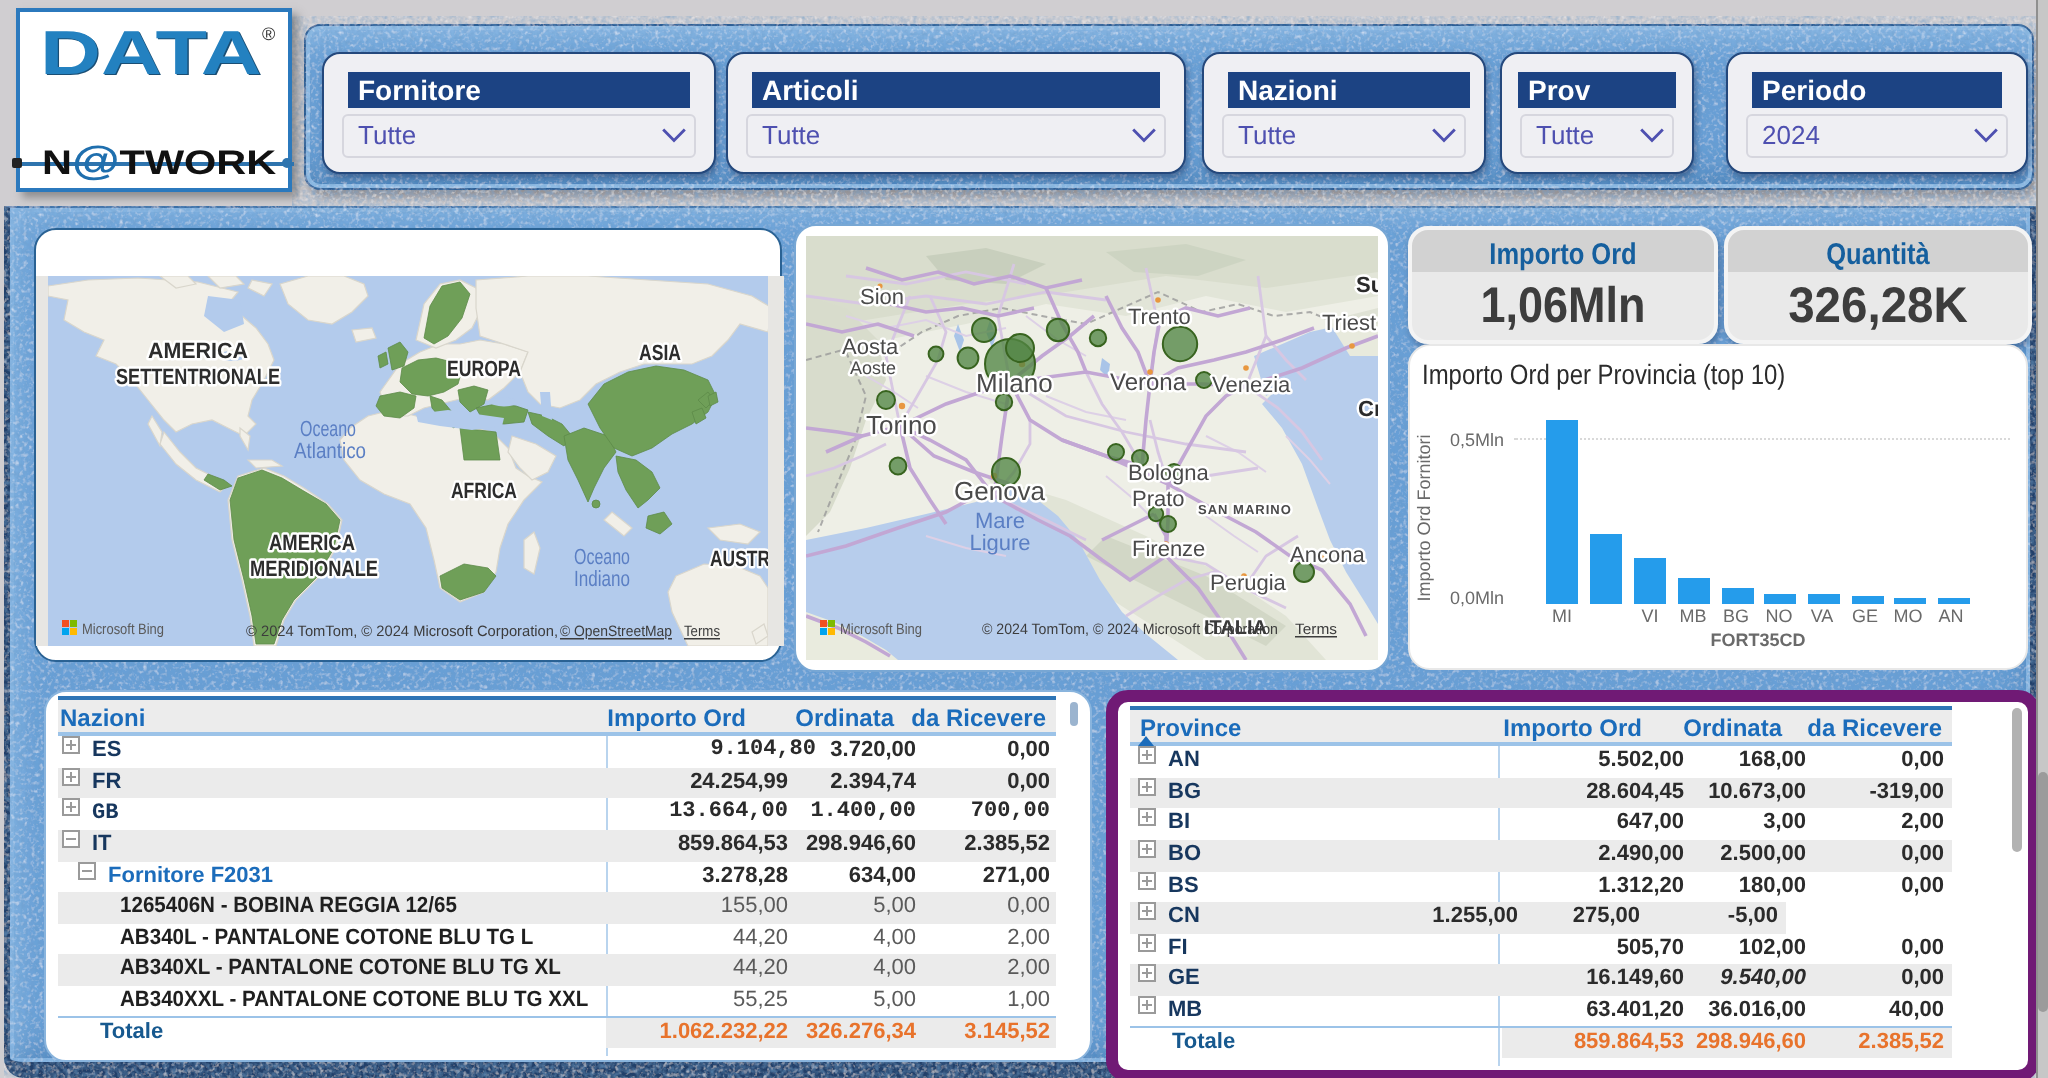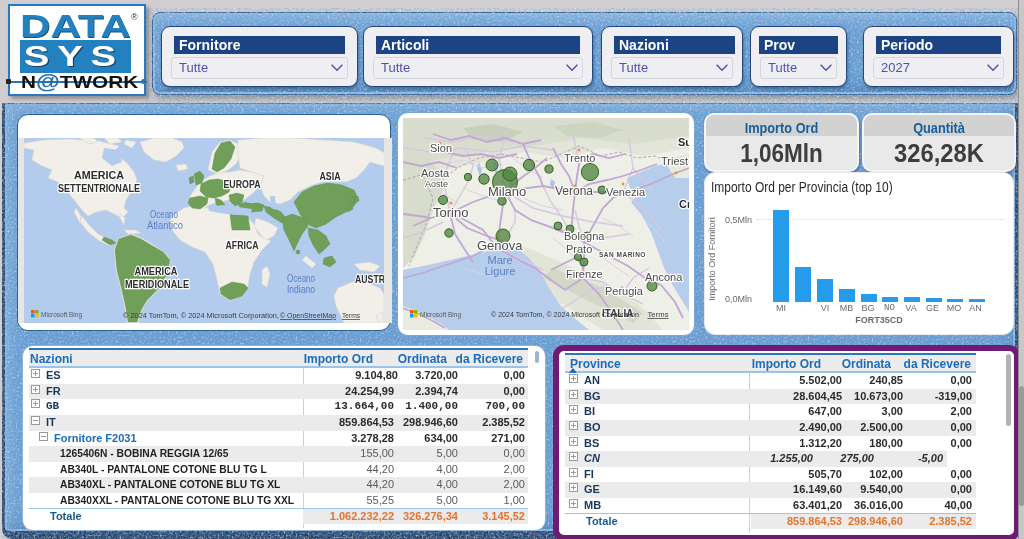--- a/index.html
+++ b/index.html
@@ -68,21 +68,20 @@
 </defs>
   </svg>
 
 <div id="scrollstrip" class="abs"></div>
 <div id="scrollthumb" class="abs"></div>
 <div id="mainblock" class="abs denim"></div>
 <div id="filterblock" class="abs denim"></div>
 <div id="logo" class="abs">
   <div class="abs" style="left:10px;top:3px;font-size:31px;font-weight:bold;color:#2381c0;transform:scaleX(1.36);transform-origin:left;text-shadow:0.5px 0.5px 0 #1a4e74;white-space:nowrap;">DATA</div>
   <div class="abs" style="left:121px;top:6px;font-size:9px;color:#333;">®</div>
-  <div class="abs" style="left:10px;top:34px;width:111px;height:33px;background:#2381c0;font-size:30px;font-weight:bold;color:#ffffff;letter-spacing:6px;line-height:31px;text-shadow:1px 1px 0 #16425f;"><span style="display:inline-block;transform:scaleX(1.28);transform-origin:left;padding-left:3px;">SYS</span></div>
   <div class="abs" style="left:-3px;top:75px;width:140px;height:2px;background:#2e74ae;"></div>
   <div class="abs" style="left:-4px;top:73px;width:5px;height:5px;background:#222;border-radius:1px;"></div>
   <div class="abs" style="left:131px;top:73px;width:5px;height:5px;background:#2e74ae;border-radius:50%;"></div>
   <div class="abs" style="left:11px;top:64px;font-size:17px;font-weight:bold;color:#111;transform:scaleX(1.22);transform-origin:left;white-space:nowrap;">N<span style="color:#1f6fae;font-size:20px;">@</span>TWORK</div>
 </div>
 
 <div class="abs fcard" style="left:161px;width:195px;">
   <div class="fhead">Fornitore</div>
     <div class="fbox"></div>
     <div class="fval">Tutte</div>
@@ -110,21 +109,21 @@
   <div class="fhead" style="left:8px;right:8px;">Prov</div>
     <div class="fbox"></div>
     <div class="fval">Tutte</div>
   <svg class="fchev" viewBox="0 0 14 10">
       <path d="M1 2 L7 8 L13 2" fill="none" stroke="#4e50b0" stroke-width="1.6"></path>
     </svg>
 </div>
 <div class="abs fcard" style="left:863px;width:149px;">
   <div class="fhead">Periodo</div>
     <div class="fbox"></div>
-    <div class="fval">2027</div>
+    <div class="fval">2024</div>
   <svg class="fchev" viewBox="0 0 14 10">
       <path d="M1 2 L7 8 L13 2" fill="none" stroke="#4e50b0" stroke-width="1.6"></path>
     </svg>
 </div>
 
 <div class="abs" id="logotext"></div>
 
 <div id="wmap" class="abs card">
   <div class="abs" style="left:0;top:23px;width:6px;height:185px;background:#e7e6e3;"></div>
   <div class="abs" style="left:366px;top:23px;width:8px;height:185px;background:#e7e6e3;"></div>
@@ -440,39 +439,39 @@
   <div class="bar" style="left:156px;height:8px;"></div>
   <div class="bar" style="left:177px;height:5px;"></div>
   <div class="bar" style="left:199px;height:5px;"></div>
   <div class="bar" style="left:221px;height:4px;"></div>
   <div class="bar" style="left:242px;height:3.5px;"></div>
   <div class="bar" style="left:264px;height:3px;"></div>
   <div class="xl" style="left:64px;">MI</div>
   <div class="xl" style="left:108px;">VI</div>
   <div class="xl" style="left:129.5px;">MB</div>
   <div class="xl" style="left:151px;">BG</div>
-  <div class="xl" style="left:172.5px;font-family:Liberation Mono, monospace;">NO</div>
+  <div class="xl" style="left:172.5px;">NO</div>
   <div class="xl" style="left:194px;">VA</div>
   <div class="xl" style="left:215.5px;">GE</div>
   <div class="xl" style="left:237px;">MO</div>
   <div class="xl" style="left:258.5px;">AN</div>
   <div class="abs" style="left:68px;top:142px;width:212px;text-align:center;font-size:9px;font-weight:bold;color:#6a6a6a;">FORT35CD</div>
 </div>
 
 <div id="ltable" class="abs card">
   <div class="thead" style="left:6px;width:499px;">
     <span class="hc" style="left:1px;">Nazioni</span>
     <span class="hc" style="right:155px;">Importo Ord</span>
     <span class="hc" style="right:81px;">Ordinata</span>
     <span class="hc" style="right:5px;">da Ricevere</span>
   </div>
   <div class="sepline" style="left:280px;top:22px;bottom:2px;"></div>
   <div class="trow" style="left:6px;top:22.2px;width:499px;">
       <span class="c1" style="left:2px;"><span class="plus p"></span>ES</span>
-      <span class="num bnum" style="right:130px;">9.104,80</span>
+      <span class="num bnum" style="right:120px;font-family:Liberation Mono, monospace;">9.104,80</span>
       <span class="num bnum" style="right:70px;">3.720,00</span>
       <span class="num bnum" style="right:3px;">0,00</span>
     </div>
   <div class="trow band" style="left:6px;top:37.8px;width:499px;">
       <span class="c1" style="left:2px;"><span class="plus p"></span>FR</span>
       <span class="num bnum" style="right:134px;">24.254,99</span>
       <span class="num bnum" style="right:70px;">2.394,74</span>
       <span class="num bnum" style="right:3px;">0,00</span>
     </div>
   <div class="trow" style="left:6px;top:53.4px;width:499px;font-family:Liberation Mono, monospace;">
@@ -534,21 +533,21 @@
     <span class="hc" style="right:85px;">Ordinata</span>
     <span class="hc" style="right:5px;">da Ricevere</span>
   </div>
   <svg class="abs" style="left:10px;top:17px;" width="8" height="5" viewBox="0 0 8 5">
       <path d="M4 0 L8 5 L0 5 Z" fill="#1b6cbb"></path>
     </svg>
   <div class="sepline" style="left:190px;top:22px;bottom:2px;"></div>
   <div class="trow" style="left:6px;top:22.2px;width:411px;">
       <span class="c1" style="left:4px;"><span class="plus p"></span>AN</span>
       <span class="num bnum" style="right:134px;">5.502,00</span>
-      <span class="num bnum" style="right:73px;">240,85</span>
+      <span class="num bnum" style="right:73px;">168,00</span>
       <span class="num bnum" style="right:4px;">0,00</span>
     </div>
   <div class="trow band" style="left:6px;top:37.8px;width:411px;">
       <span class="c1" style="left:4px;"><span class="plus p"></span>BG</span>
       <span class="num bnum" style="right:134px;">28.604,45</span>
       <span class="num bnum" style="right:73px;">10.673,00</span>
       <span class="num bnum" style="right:4px;">-319,00</span>
     </div>
   <div class="trow" style="left:6px;top:53.4px;width:411px;">
       <span class="c1" style="left:4px;"><span class="plus p"></span>BI</span>
@@ -561,36 +560,36 @@
       <span class="num bnum" style="right:134px;">2.490,00</span>
       <span class="num bnum" style="right:73px;text-align:right;">2.500,00</span>
       <span class="num bnum" style="right:4px;">0,00</span>
     </div>
   <div class="trow" style="left:6px;top:84.6px;width:411px;">
       <span class="c1" style="left:4px;"><span class="plus p"></span>BS</span>
       <span class="num bnum" style="right:134px;">1.312,20</span>
       <span class="num bnum" style="right:73px;">180,00</span>
       <span class="num bnum" style="right:4px;">0,00</span>
     </div>
-  <div class="trow band" style="left:6px;top:100.2px;width:382px;font-style:italic;">
+  <div class="trow band" style="left:6px;top:100.2px;width:328px;">
       <span class="c1" style="left:4px;"><span class="plus p"></span>CN</span>
       <span class="num bnum" style="right:134px;">1.255,00</span>
       <span class="num bnum" style="right:73px;">275,00</span>
       <span class="num bnum" style="right:4px;">-5,00</span>
     </div>
   <div class="trow" style="left:6px;top:115.8px;width:411px;">
       <span class="c1" style="left:4px;"><span class="plus p"></span>FI</span>
       <span class="num bnum" style="right:134px;">505,70</span>
       <span class="num bnum" style="right:73px;">102,00</span>
       <span class="num bnum" style="right:4px;">0,00</span>
     </div>
   <div class="trow band" style="left:6px;top:131.4px;width:411px;">
       <span class="c1" style="left:4px;"><span class="plus p"></span>GE</span>
       <span class="num bnum" style="right:134px;text-align:right;">16.149,60</span>
-      <span class="num bnum" style="right:73px;">9.540,00</span>
+      <span class="num bnum" style="right:73px;font-style:italic;">9.540,00</span>
       <span class="num bnum" style="right:4px;">0,00</span>
     </div>
   <div class="trow" style="left:6px;top:147px;width:411px;">
       <span class="c1" style="left:4px;"><span class="plus p"></span>MB</span>
       <span class="num bnum" style="right:134px;">63.401,20</span>
       <span class="num bnum" style="right:73px;">36.016,00</span>
       <span class="num bnum" style="right:4px;">40,00</span>
     </div>
   <div class="totline" style="left:6px;top:161.6px;width:411px;"></div>
   <div class="trow totrow" style="left:6px;top:162.6px;width:411px;">

